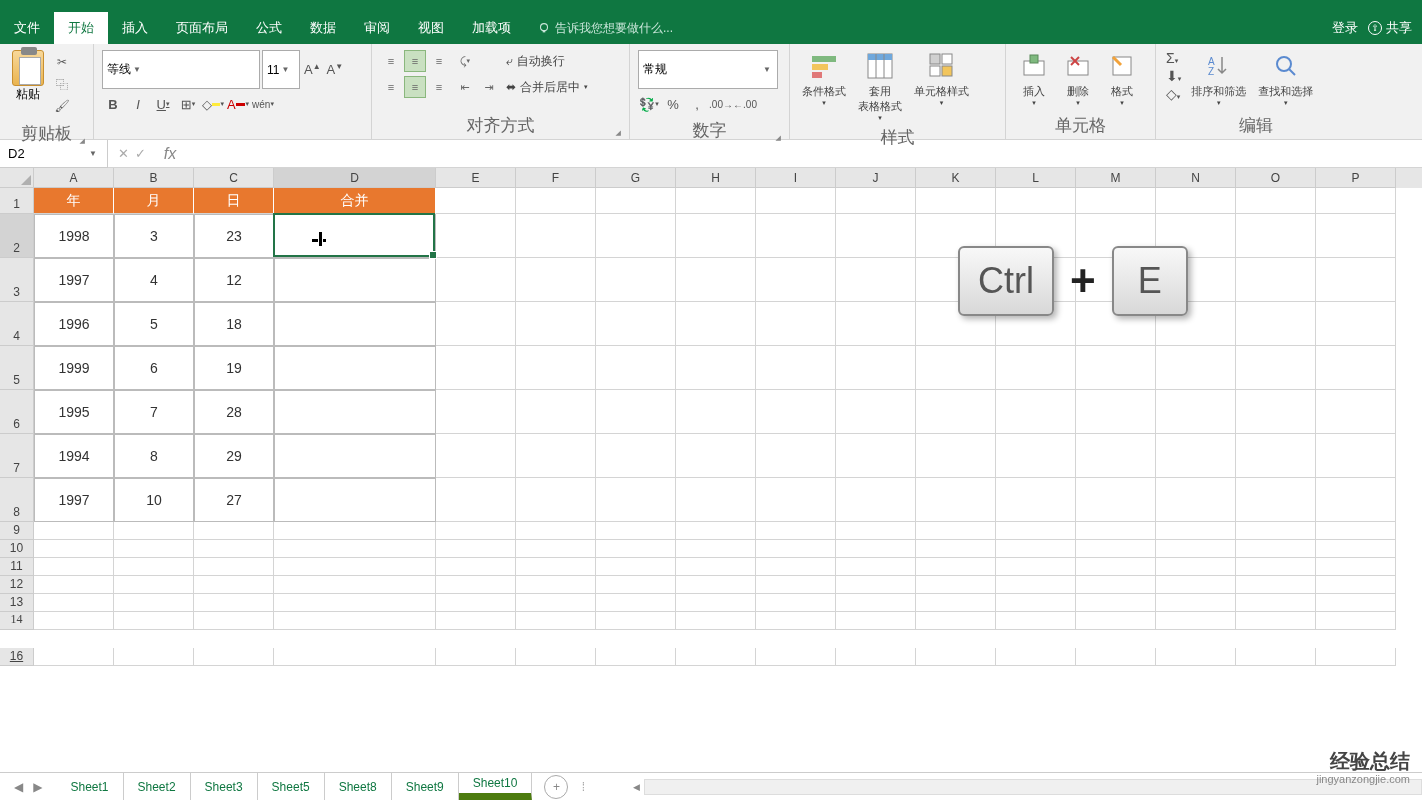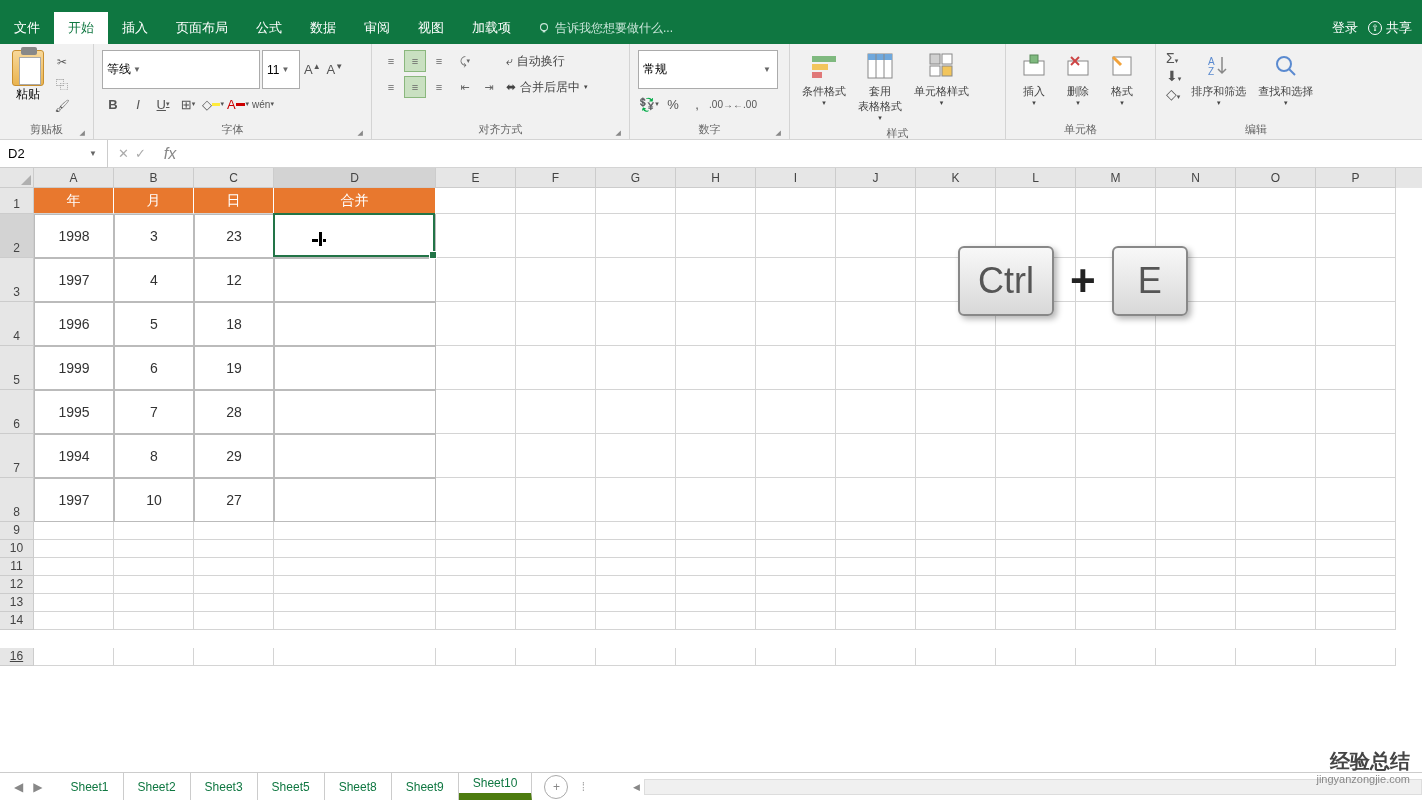--- a/index.html
+++ b/index.html
@@ -10,21 +10,21 @@
 .menutab.active{background:#fff;color:#0f7741}
 .tellme{display:flex;align-items:center;margin-left:12px;color:#c9e6d9;font-size:12px}
 .tellme-icon{width:14px;height:14px;margin-right:4px}
 .spacer{flex:1}
 .login{margin-right:10px}
 .share{display:flex;align-items:center;margin-right:10px}
 .share-icon{width:14px;height:14px;border:1.5px solid #fff;border-radius:50%;margin-right:4px;display:flex;align-items:center;justify-content:center;font-size:9px}
 .ribbon{height:96px;background:#f1f1f1;border-bottom:1px solid #d4d4d4;display:flex;font-size:12px}
 .rgroup{border-right:1px solid #d4d4d4;display:flex;flex-direction:column;padding:4px 6px 0}
 .rgroup-body{flex:1;display:flex;align-items:flex-start}
-.rgroup-label{text-align:center;color:#666;font-size:11px;padding:2px 0;position:relative}
+.rgroup-label{text-align:center;color:#666;font-size:17px;padding:2px 0;position:relative}
 .rgroup-label::after{content:"◢";position:absolute;right:2px;bottom:2px;font-size:7px;color:#888}
 .rgroup-label.noexp::after{content:""}
 .paste-area{display:flex;flex-direction:column;align-items:center;padding:0 6px}
 .paste-icon{width:32px;height:36px;background:linear-gradient(#f8d89a,#eab44f);border:1px solid #c88f2f;border-radius:3px;position:relative;margin-top:2px}
 .paste-icon::before{content:"";position:absolute;top:-4px;left:8px;width:16px;height:8px;background:#888;border-radius:2px}
 .paste-icon::after{content:"";position:absolute;top:6px;left:6px;width:20px;height:26px;background:#fff;border:1px solid #aaa}
 .mini-btns{display:flex;flex-direction:column;gap:2px;padding:4px 2px}
 .mini-btn{width:20px;height:20px;display:flex;align-items:center;justify-content:center;font-size:12px;color:#555}
 .font-area{display:flex;flex-direction:column;gap:4px;padding:2px}
 .font-row1{display:flex;gap:2px;align-items:center}
@@ -169,21 +169,20 @@
               <span class="cbar" style="background:#c00"></span>
               <span style="font-size:7px">▾</span>
             </div>
         <div class="fbtn">
               <span style="font-size:10px">wén</span>
               <span style="font-size:7px">▾</span>
             </div>
       </div>
     </div>
       </div>
-    <div class="rgroup-label">字体</div>
   </div>
 
   <div class="rgroup" style="width:258px">
     <div class="rgroup-body">
       <div class="align-area">
         <div class="align-row">
           <div class="abtn">≡</div>
           <div class="abtn sel">≡</div>
           <div class="abtn">≡</div>
         </div>
@@ -625,21 +624,21 @@
         <div class="cell" style="width: 80px; height: 18px;"></div>
         <div class="cell" style="width: 80px; height: 18px;"></div>
         <div class="cell" style="width: 80px; height: 18px;"></div>
         <div class="cell" style="width: 80px; height: 18px;"></div>
         <div class="cell" style="width: 80px; height: 18px;"></div>
         <div class="cell" style="width: 80px; height: 18px;"></div>
         <div class="cell" style="width: 80px; height: 18px;"></div>
         <div class="cell" style="width: 80px; height: 18px;"></div>
       </div>
       <div class="row" style="top: 424px; height: 18px;">
-        <div class="rowhead" style="height: 18px;">14</div>
+        <div class="rowhead" style="height: 18px; font-family: Liberation Serif, serif;">14</div>
         <div class="cell" style="width: 80px; height: 18px;"></div>
         <div class="cell" style="width: 80px; height: 18px;"></div>
         <div class="cell" style="width: 80px; height: 18px;"></div>
         <div class="cell" style="width: 162px; height: 18px;"></div>
         <div class="cell" style="width: 80px; height: 18px;"></div>
         <div class="cell" style="width: 80px; height: 18px;"></div>
         <div class="cell" style="width: 80px; height: 18px;"></div>
         <div class="cell" style="width: 80px; height: 18px;"></div>
         <div class="cell" style="width: 80px; height: 18px;"></div>
         <div class="cell" style="width: 80px; height: 18px;"></div>

